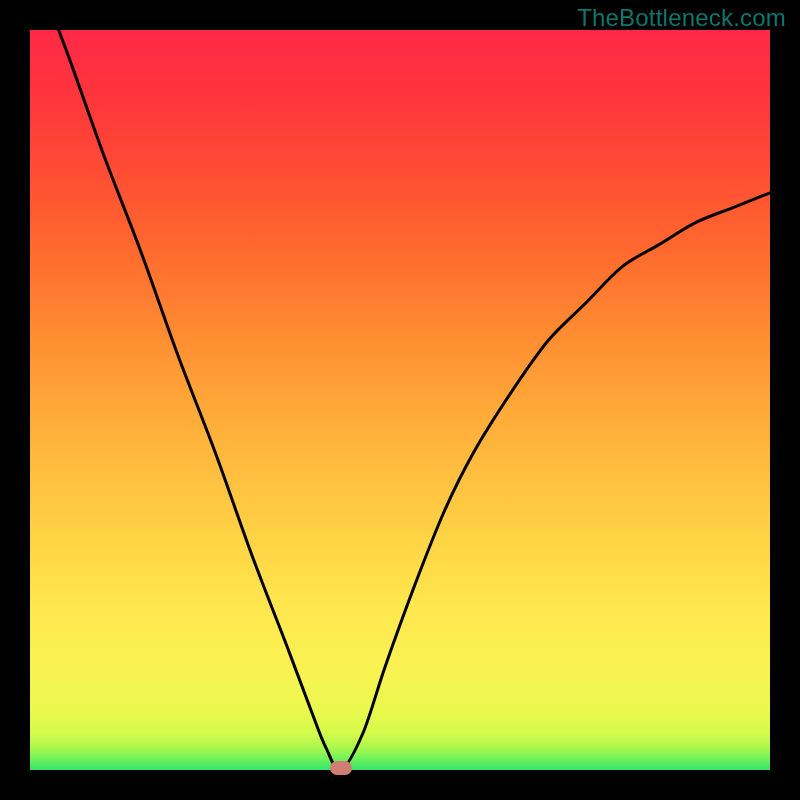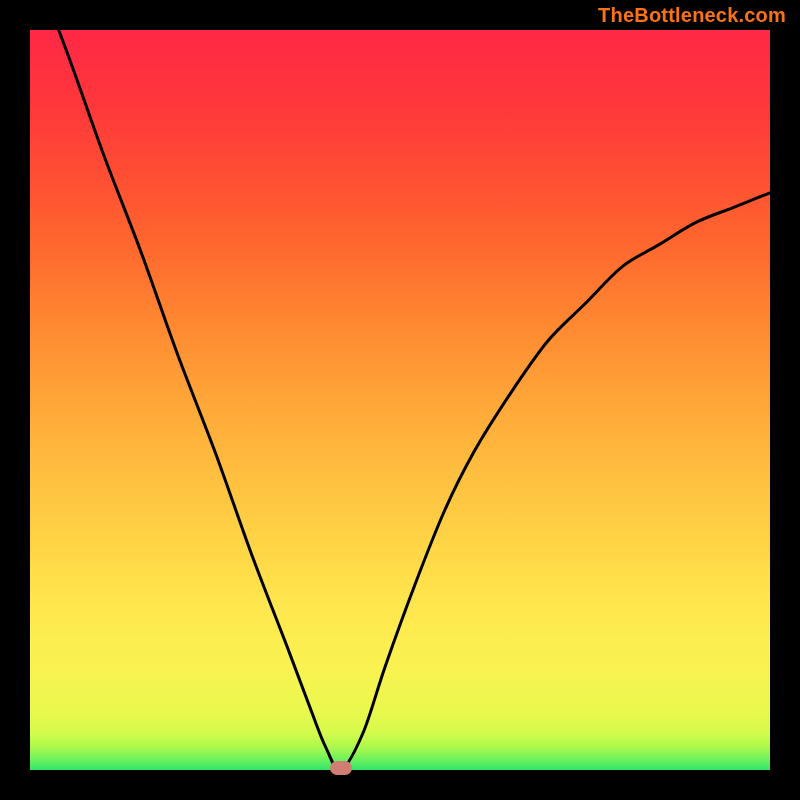--- a/index.html
+++ b/index.html
@@ -37,24 +37,24 @@
       #ff6a2e 70%,
       #ff4f33 80%,
       #ff373b 90%,
       #ff2846 100%
     );
   }
   .watermark {
     position: absolute;
     top: 4px;
     right: 14px;
-    color: #f97316;
-    font-size: 20px;
+    color: #0f766e;
+    font-size: 24px;
     letter-spacing: 0.2px;
-    font-weight: 700;
+    font-weight: 400;
   }
   svg.curve {
     position: absolute;
     left: 0;
     top: 0;
     width: 740px;
     height: 740px;
   }
   .marker {
     position: absolute;

